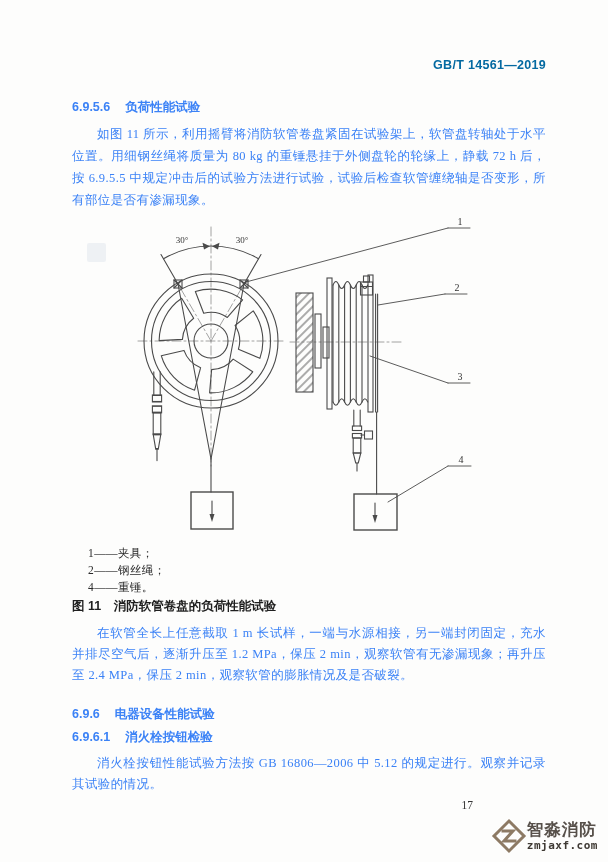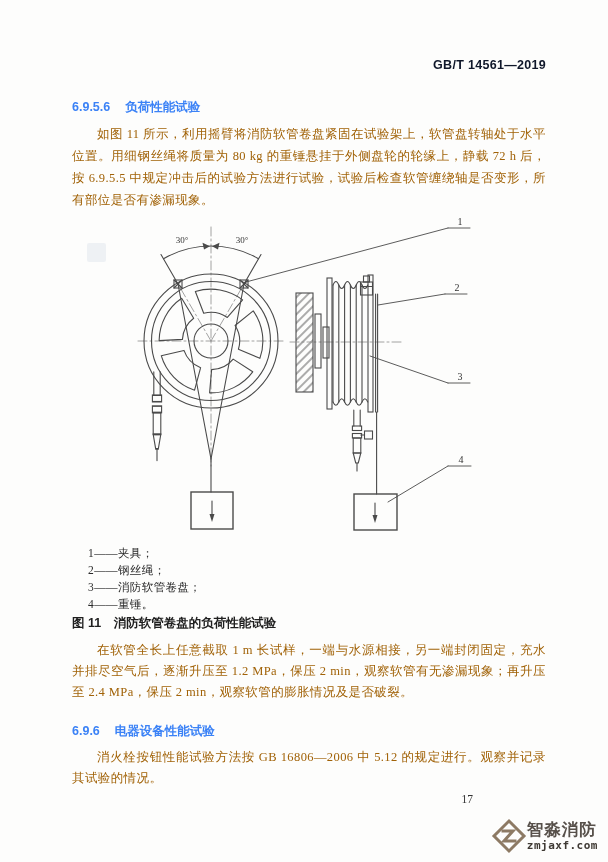--- a/index.html
+++ b/index.html
@@ -4,34 +4,34 @@
 <style>
   html,body{margin:0;padding:0;background:#d8d8d8;}
   .page{
     position:relative;width:608px;height:862px;margin:0 auto;
     background:#fdfdfc;overflow:hidden;
     font-family:"Liberation Serif","DejaVu Serif",serif;color:#2d2d2d;
   }
   .content{padding:58px 62px 0 72px;}
   .std-header{
     text-align:right;font-family:"Liberation Sans","DejaVu Sans",sans-serif;
-    font-weight:bold;font-size:12.5px;letter-spacing:.3px;color:#0f172a;height:15px;
+    font-weight:bold;font-size:12.5px;letter-spacing:.3px;color:#0369a1;height:15px;
   }
   .heading{
     font-family:"Liberation Sans","DejaVu Sans",sans-serif;font-weight:bold;
     font-size:12.5px;color:#3b82f6;height:15px;
   }
   .h1{margin-top:26px;}
   .h2{margin-top:18px;}
   .h3{margin-top:20px;}
   .h4{margin-top:8px;}
   .h-num{margin-right:15px;}
   p.body{
     margin:9px 0 0 0;font-size:12.5px;line-height:22px;text-align:justify;
-    text-indent:2em;letter-spacing:.4px;color:#a16207;
+    text-indent:2em;letter-spacing:.4px;color:#3b82f6;
   }
   p.tight{line-height:21px;}
   svg.fig{display:block;margin:3px 0 0 -2px;}
   .fig .cl{stroke:#8a8a8a;stroke-width:.8;stroke-dasharray:9 3 2 3;}
   .legend{margin:-4px 0 0 16px;font-size:11.5px;line-height:17px;color:#2a2a2a;letter-spacing:.4px;}
   .caption{
     margin-top:2px;text-align:left;font-weight:bold;font-size:12.5px;
     font-family:"Liberation Sans","DejaVu Sans",sans-serif;color:#1f1f1f;height:16px;
   }
   .pagenum{margin-top:4px;text-align:right;padding-right:73px;font-size:11.5px;color:#333;}
@@ -200,33 +200,35 @@
         <text x="390" y="166">3</text>
         <text x="391" y="249">4</text>
         <text x="112" y="29" font-size="9">30°</text>
         <text x="172" y="29" font-size="9">30°</text>
       </g>
     </svg>
 
     <div class="legend">
       <div>1——夹具；</div>
       <div>2——钢丝绳；</div>
-      <div>3——消防软管卷盘；</div>
       <div>4——重锤。</div>
     </div>
 
     <div class="caption">图 11　消防软管卷盘的负荷性能试验</div>
 
 
     <p class="body tight">在软管全长上任意截取 1 m 长试样，一端与水源相接，另一端封闭固定，充水并排尽空气后，逐渐升压至 1.2 MPa，保压 2 min，观察软管有无渗漏现象；再升压至 2.4 MPa，保压 2 min，观察软管的膨胀情况及是否破裂。</p>
 
     <div class="heading h3">
       <span class="h-num">6.9.6</span><span>电器设备性能试验</span>
     </div>
 
+    <div class="heading h4">
+      <span class="h-num">6.9.6.1</span><span>消火栓按钮检验</span>
+    </div>
 
     <p class="body tight">消火栓按钮性能试验方法按 GB 16806—2006 中 5.12 的规定进行。观察并记录其试验的情况。</p>
 
     <div class="pagenum">17</div>
   </div>
 
   <div class="logo">
     <svg width="36" height="36" viewBox="0 0 36 36">
       <polygon points="18,3 33,18 18,33 3,18" fill="none" stroke="#8d7a64" stroke-width="3"></polygon>
       <path d="M12,13 L22,13 L13,23 L24,23" fill="none" stroke="#8d7a64" stroke-width="3" stroke-linecap="square"></path>

